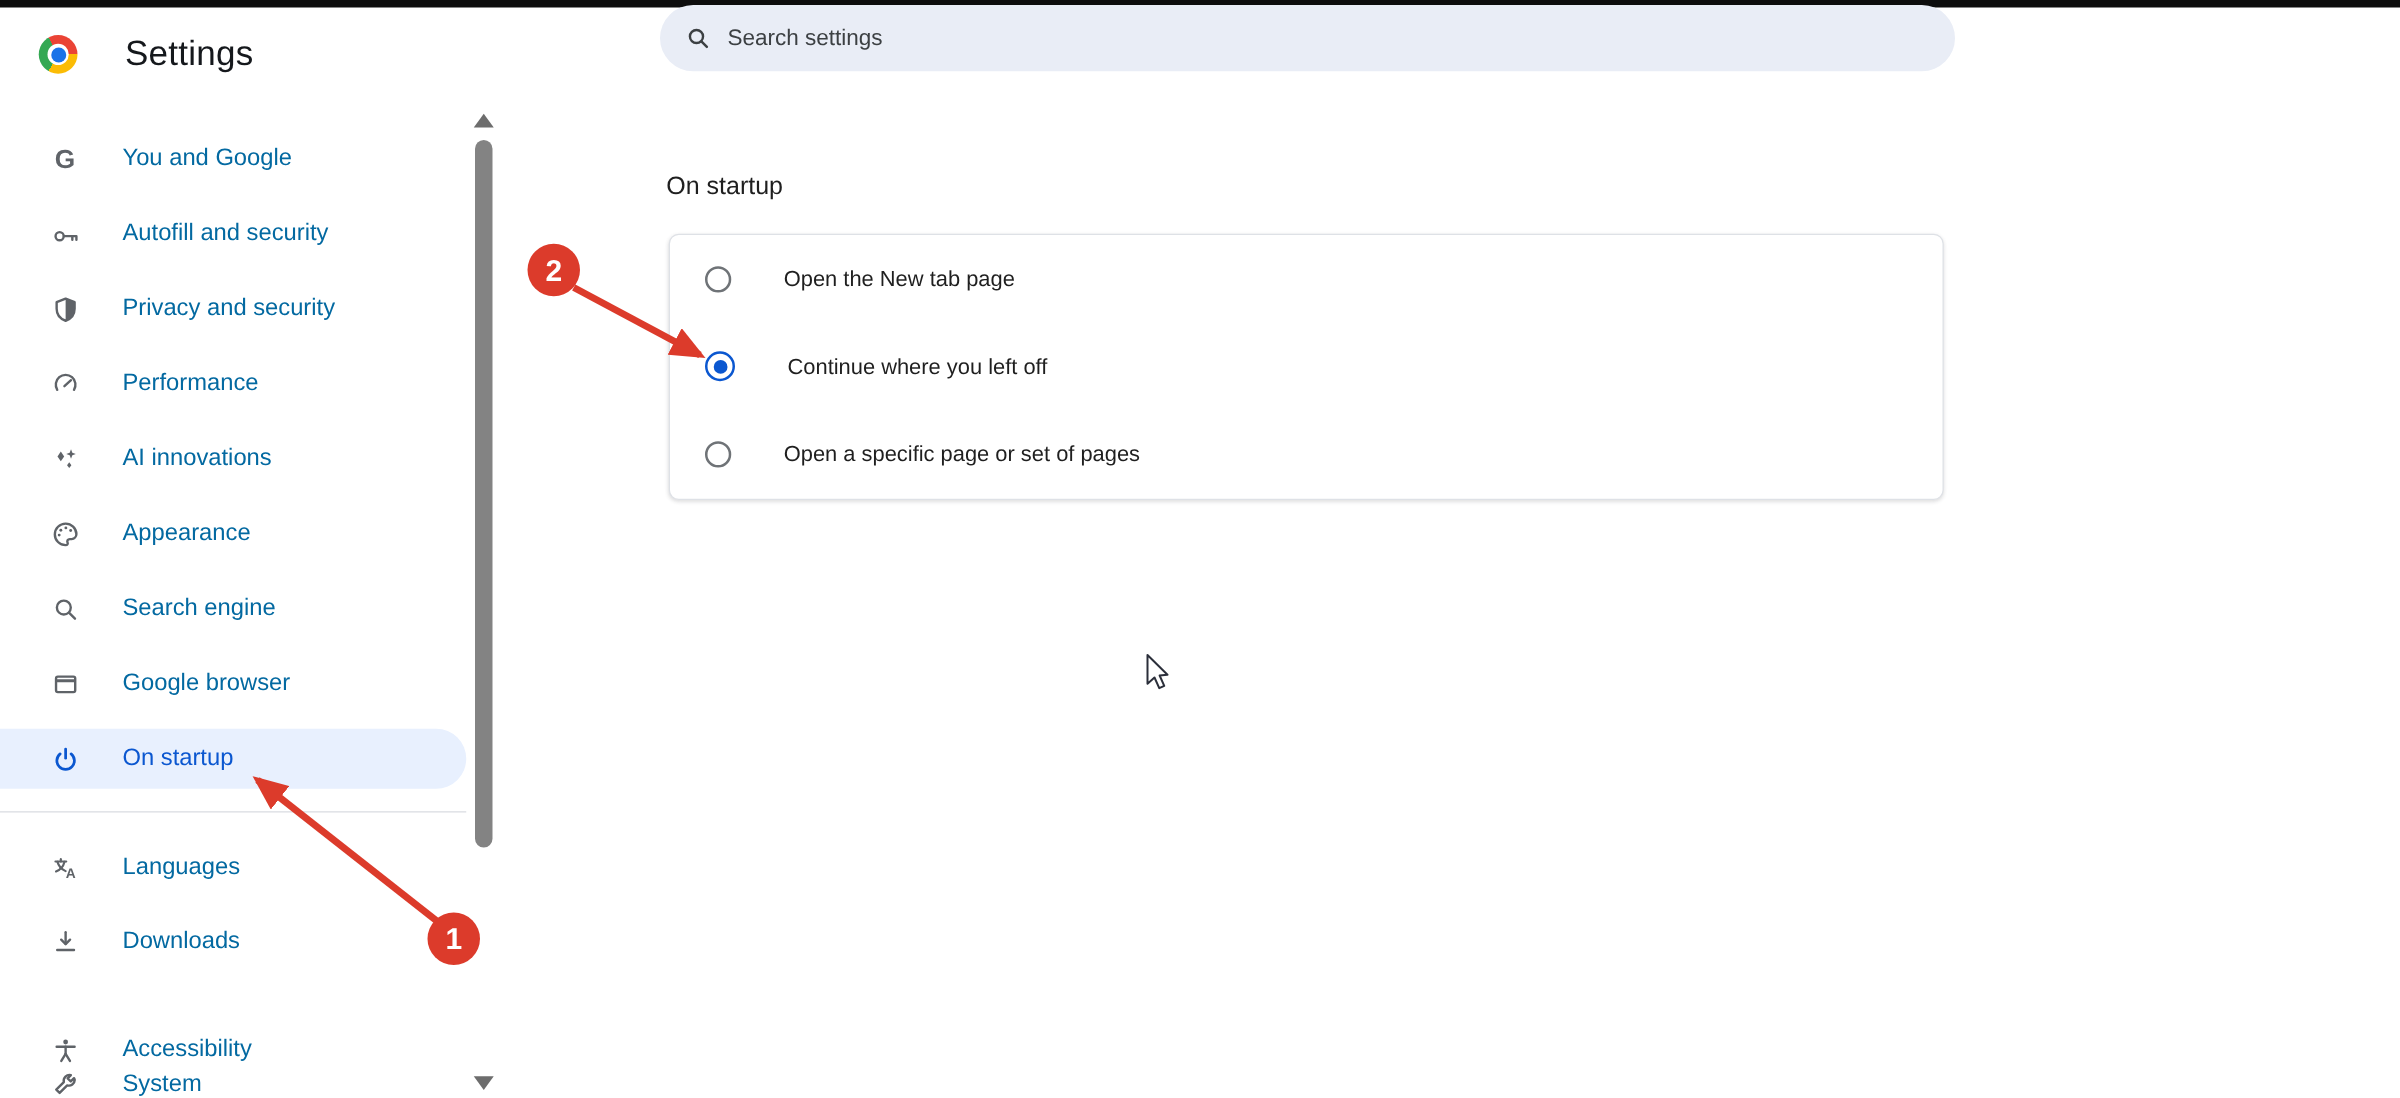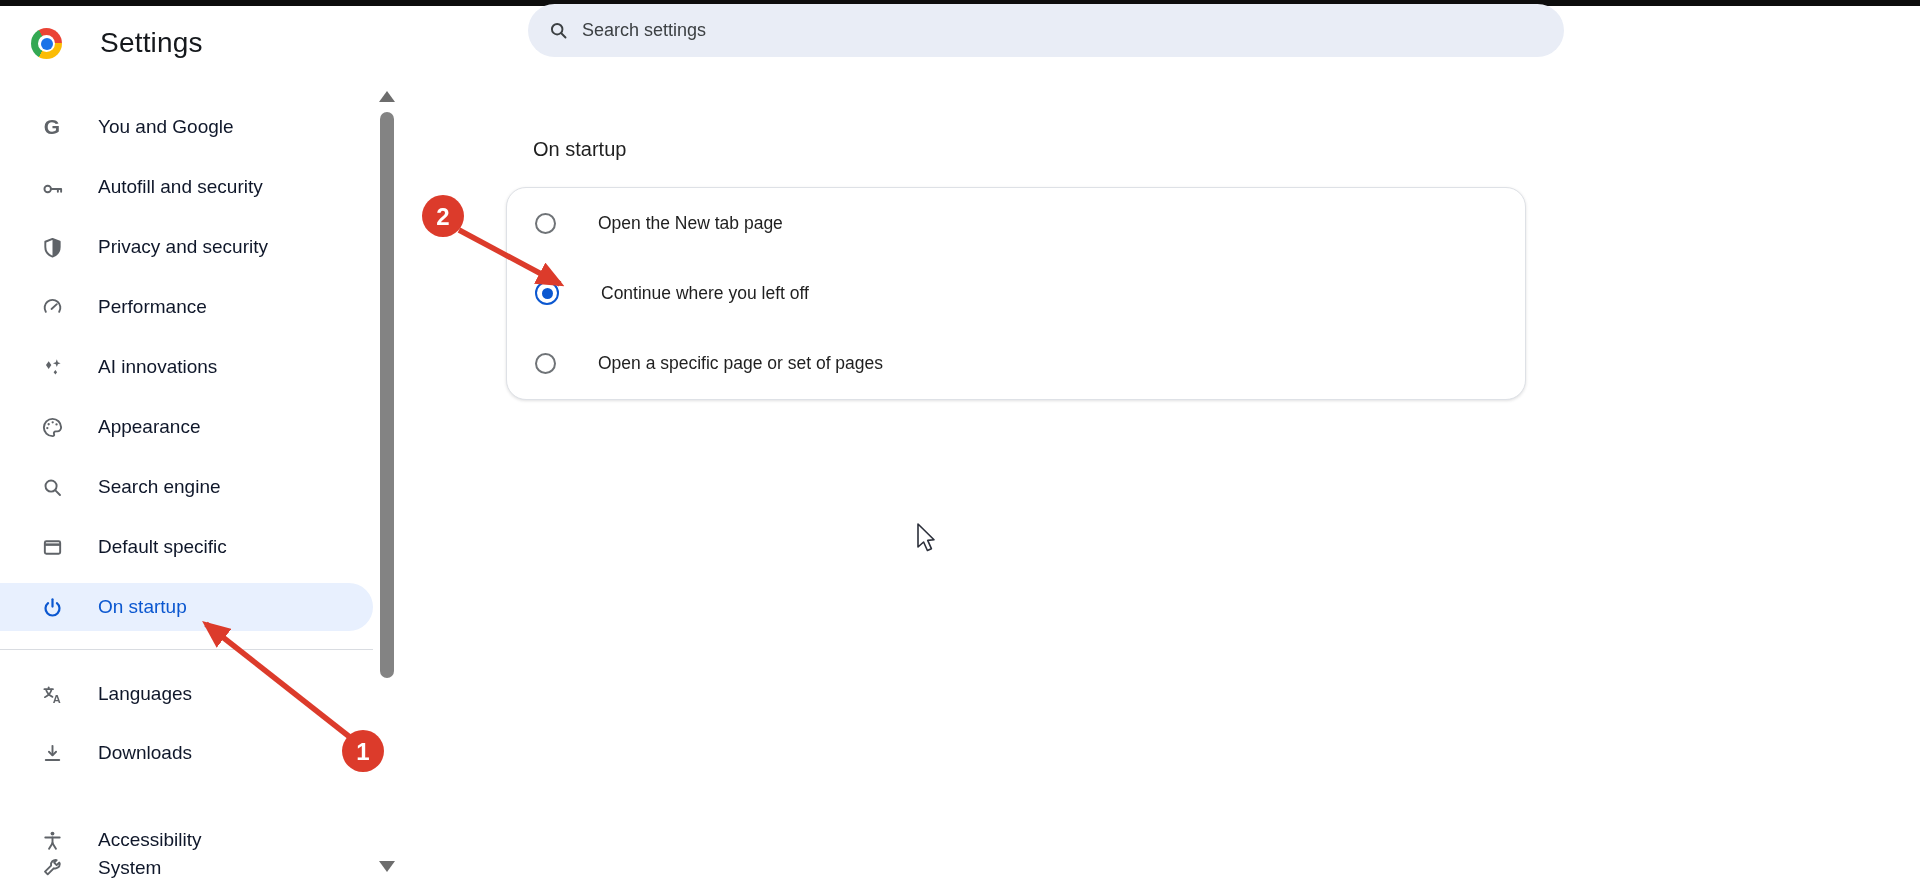--- a/index.html
+++ b/index.html
@@ -21,36 +21,36 @@
           background:#e9edf6; display:flex; align-items:center; padding:0 20px; }
   .search-pill svg { flex:0 0 auto; }
   .search-input { border:none; outline:none; background:transparent; margin-left:13px; width:900px;
           font-size:18px; color:#202124; font-family:"Liberation Sans", sans-serif; }
   .search-input::placeholder { color:#3c4043; opacity:1; }
 
   
   .nav-item { position:absolute; left:0; width:373px; height:48px; display:flex; align-items:center;
           cursor:pointer; }
   .nav-item .ic { width:24px; height:24px; margin-left:40px; display:flex; align-items:center; justify-content:center; }
-  .nav-item .lbl { margin-left:34px; font-size:19px; color:#0f172a; }
+  .nav-item .lbl { margin-left:34px; font-size:19px; color:#0369a1; }
   .nav-item.active { background:#e8f0fe; border-radius:0 26px 26px 0; }
   .nav-item.active .lbl { color:#0b57d0; font-weight:500; }
   .nav-divider { position:absolute; left:0; top:649px; width:373px; height:1px; background:#d9dce1; }
 
   
   .sb-up { position:absolute; left:379px; top:91px; width:0; height:0;
            border-left:8px solid transparent; border-right:8px solid transparent; border-bottom:11px solid #6d6d6d; }
   .sb-down { position:absolute; left:379px; top:861px; width:0; height:0;
            border-left:8px solid transparent; border-right:8px solid transparent; border-top:11px solid #6d6d6d; }
   .sb-thumb { position:absolute; left:380px; top:112px; width:14px; height:566px; background:#838383; border-radius:7px; }
 
   
   .section-title { position:absolute; left:533px; top:138px; font-size:20px; color:#1f1f1f; }
-  .card { position:absolute; left:506px; top:187px; width:1020px; height:213px; background:#fff;
-          border:1px solid #dee1e6; border-radius:20px; box-shadow:0 1px 3px rgba(60,64,67,.16);
+  .card { position:absolute; left:535px; top:187px; width:1020px; height:213px; background:#fff;
+          border:1px solid #dee1e6; border-radius:8px; box-shadow:0 1px 3px rgba(60,64,67,.16);
           display:flex; flex-direction:column; }
   .opt-row { flex:1 1 0; display:flex; align-items:center; padding-left:28px; cursor:pointer; }
   .radio { width:21px; height:21px; border:2.5px solid #6f7377; border-radius:50%; flex:0 0 auto; }
   .radio.sel { width:24px; height:24px; border:2.5px solid #0b57d0; display:flex; align-items:center; justify-content:center; }
   .radio.sel .dot { width:11px; height:11px; background:#0b57d0; border-radius:50%; }
   .opt-label { margin-left:42px; font-size:17.5px; color:#1f1f1f; }
 
   
   .overlay { position:absolute; left:0; top:0; width:1920px; height:878px; pointer-events:none; z-index:40; }
 </style>
@@ -139,21 +139,21 @@
   </span>
     <span class="lbl">Search engine</span>
 </div>
 <div class="nav-item" style="top:523px">
   <span class="ic">
     <svg width="23" height="23" viewBox="0 0 24 24" fill="none" stroke="#5f6368" stroke-width="2">
       <rect x="4" y="5.5" width="16" height="13" rx="1.5"></rect>
         <line x1="4" y1="9" x2="20" y2="9" stroke-width="2.6"></line>
     </svg>
   </span>
-    <span class="lbl">Default specific</span>
+    <span class="lbl">Google browser</span>
 </div>
 <div class="nav-item active" style="top:583px">
   <span class="ic">
     <svg width="23" height="23" viewBox="0 0 24 24" fill="none" stroke="#0b57d0" stroke-width="2.3" stroke-linecap="round">
       <path d="M7.4 7.4 a7.3 7.3 0 1 0 9.2 0"></path>
         <line x1="12" y1="3.4" x2="12" y2="11"></line>
     </svg>
   </span>
     <span class="lbl">On startup</span>
 </div>

